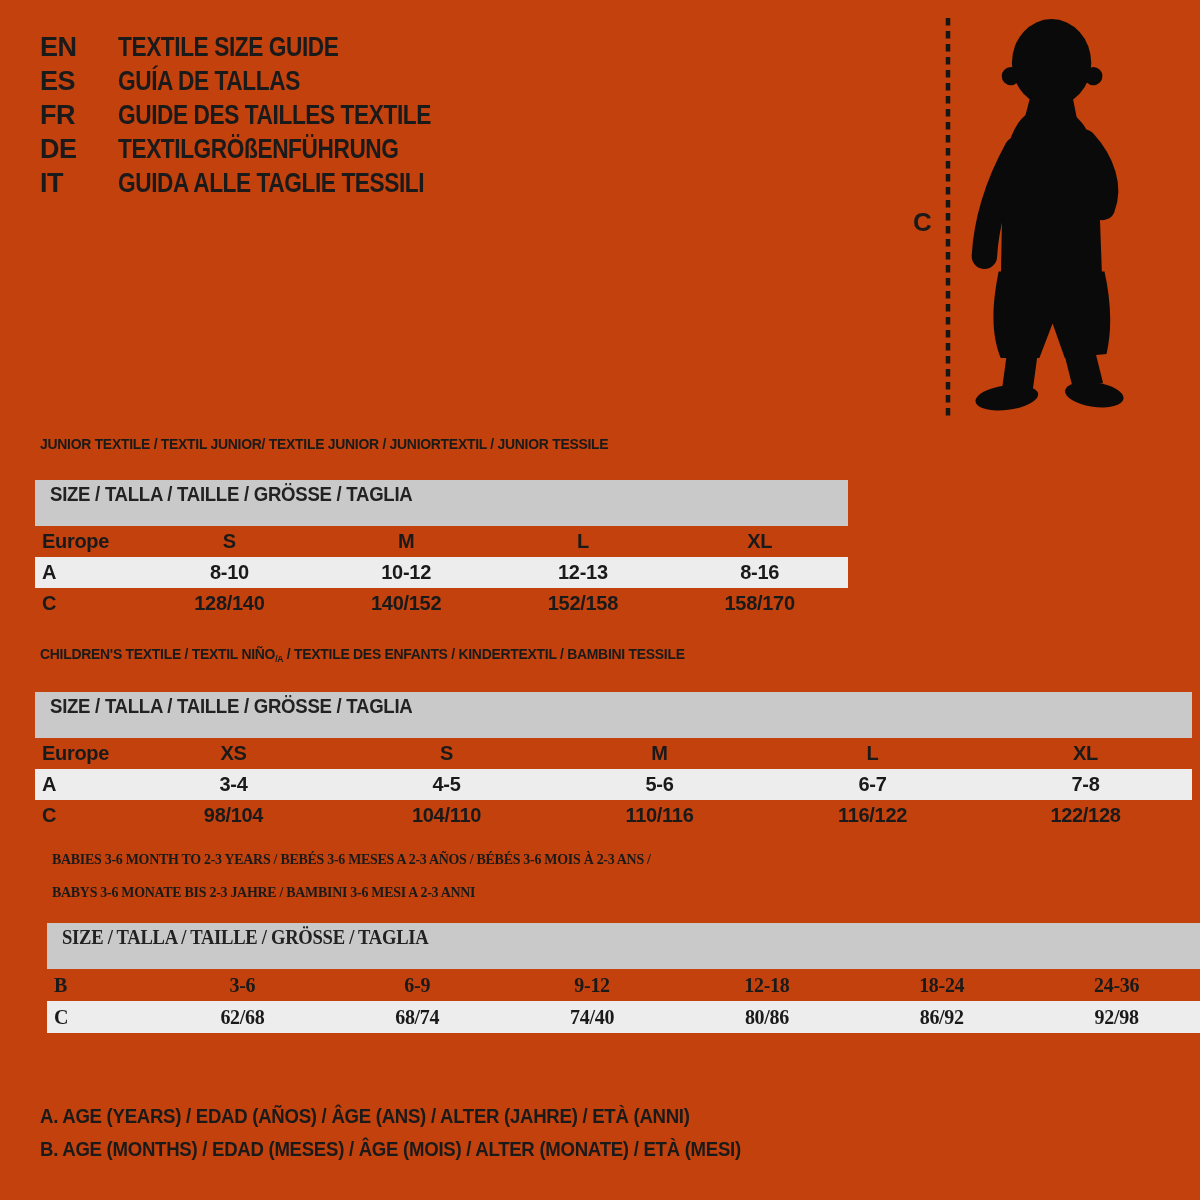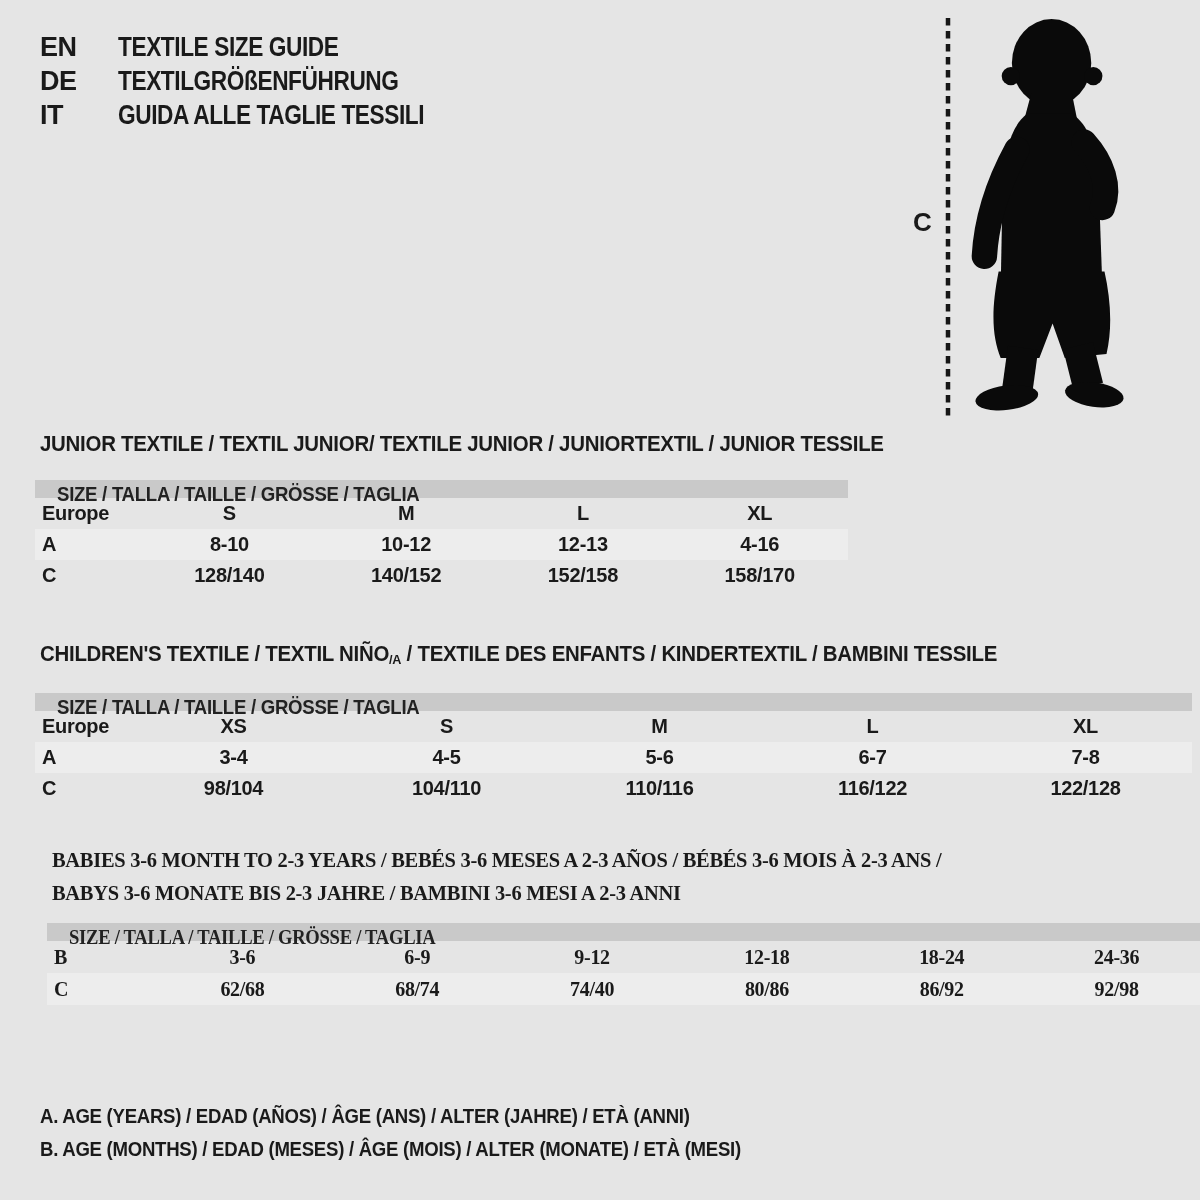--- a/index.html
+++ b/index.html
@@ -1,17 +1,17 @@
 <!DOCTYPE html>
 <html><head>
 <meta charset="utf-8">
 <style>
   html,body { margin:0; padding:0; background:#fff; }
   .canvas {
-    position:relative; width:1200px; height:1200px; background:#e5e5e5;
+    position:relative; width:1200px; height:1200px; background:#c2410c;
     font-family:"Liberation Sans", sans-serif; font-weight:bold; color:#1a1a1a;
     overflow:hidden;
   }
   .cnd   { display:inline-block; transform:scaleX(0.93); transform-origin:0 50%; white-space:nowrap; }
   .cndx  { display:inline-block; transform:scaleX(0.84); transform-origin:0 50%; white-space:nowrap; }
 
   
   .lang-block { position:absolute; left:40px; top:30px; }
   .lang-row   { display:flex; height:34px; align-items:center; font-size:27px; letter-spacing:-0.5px; }
   .lang-code  { width:78px; flex:0 0 78px; }
@@ -19,25 +19,25 @@
   
   .dash-line  { position:absolute; left:944px; top:16px; }
   .toddler    { position:absolute; left:963px; top:12px; }
   .measure-label { position:absolute; left:913px; top:207px; font-size:26px; }
 
   
   .section   { position:absolute; }
   .sec-junior   { left:35px; top:433px;  width:813px;  }
   .sec-children { left:35px; top:643px;  width:1157px; }
   .sec-babies   { left:47px; top:848px;  width:1157px;font-family:Liberation Serif, serif; }
-  .sec-title { font-size:22px; line-height:22px; letter-spacing:-0.3px; margin-left:5px; }
+  .sec-title { font-size:15px; line-height:22px; letter-spacing:-0.3px; margin-left:5px; }
   .sec-title.two-line { line-height:33px; margin-top:-5px; }
   .title-sub { font-size:0.62em; position:relative; bottom:-3px; }
   .size-band {
-    height:18px; line-height:29px; background:#c9c9c9; padding-left:22px;
+    height:46px; line-height:29px; background:#c9c9c9; padding-left:15px;
     font-size:20px; letter-spacing:-0.3px; margin-top:25px; color:#222;
   }
   .sec-babies .size-band { margin-top:14px; }
   .tbl  { }
   .trow { display:grid; height:31px; align-items:center; font-size:20px; letter-spacing:-0.3px; }
   .sec-babies .trow { height:32px; }
   .cols-j { grid-template-columns:106px repeat(4, 1fr); }
   .cols-c { grid-template-columns:92px  repeat(5, 1fr); }
   .cols-b { grid-template-columns:108px repeat(6, 1fr); }
   .trow .cell  { text-align:center; }
@@ -50,20 +50,28 @@
 </style>
 </head>
 <body>
 
 <div class="canvas">
 
   <div class="lang-block">
     <div class="lang-row">
       <span class="lang-code">EN</span>
       <span class="cndx">TEXTILE SIZE GUIDE</span>
+    </div>
+    <div class="lang-row">
+      <span class="lang-code">ES</span>
+      <span class="cndx">GUÍA DE TALLAS</span>
+    </div>
+    <div class="lang-row">
+      <span class="lang-code">FR</span>
+      <span class="cndx">GUIDE DES TAILLES TEXTILE</span>
     </div>
     <div class="lang-row">
       <span class="lang-code">DE</span>
       <span class="cndx">TEXTILGRÖßENFÜHRUNG</span>
     </div>
     <div class="lang-row">
       <span class="lang-code">IT</span>
       <span class="cndx">GUIDA ALLE TAGLIE TESSILI</span>
     </div>
   </div>
@@ -102,21 +110,21 @@
         <div class="cell">S</div>
         <div class="cell">M</div>
         <div class="cell">L</div>
         <div class="cell">XL</div>
       </div>
       <div class="trow cols-j shaded">
         <div class="cell first">A</div>
         <div class="cell">8-10</div>
         <div class="cell">10-12</div>
         <div class="cell">12-13</div>
-        <div class="cell">4-16</div>
+        <div class="cell">8-16</div>
       </div>
       <div class="trow cols-j">
         <div class="cell first">C</div>
         <div class="cell">128/140</div>
         <div class="cell">140/152</div>
         <div class="cell">152/158</div>
         <div class="cell">158/170</div>
       </div>
     </div>
   </div>

